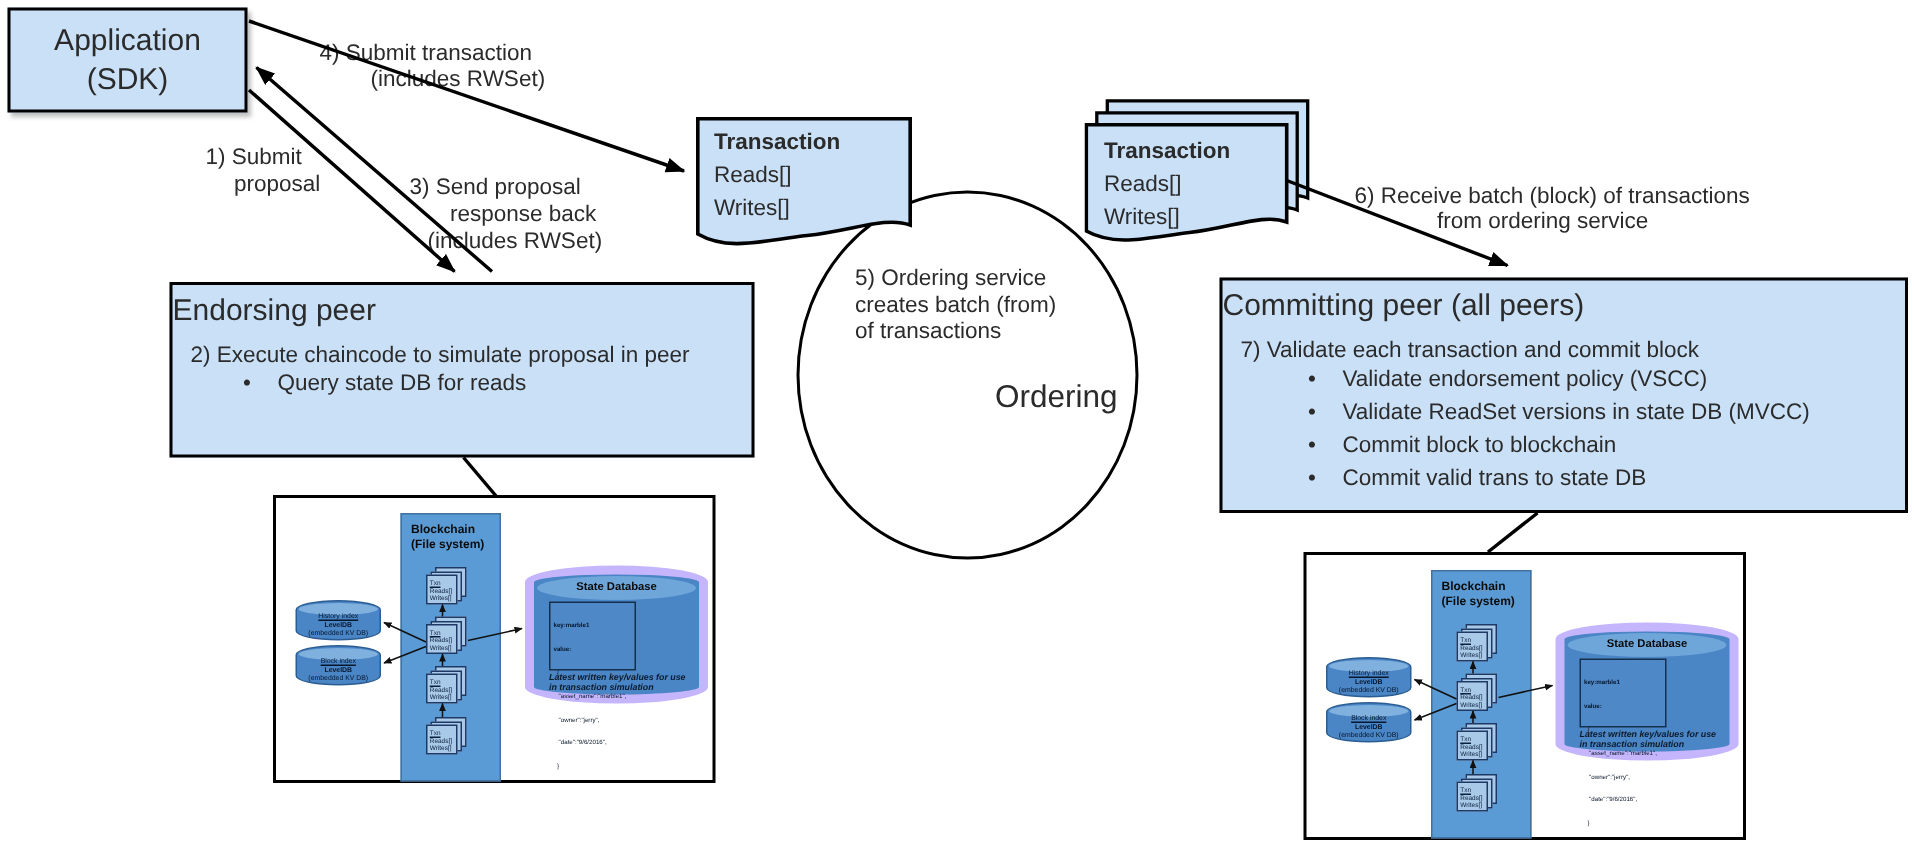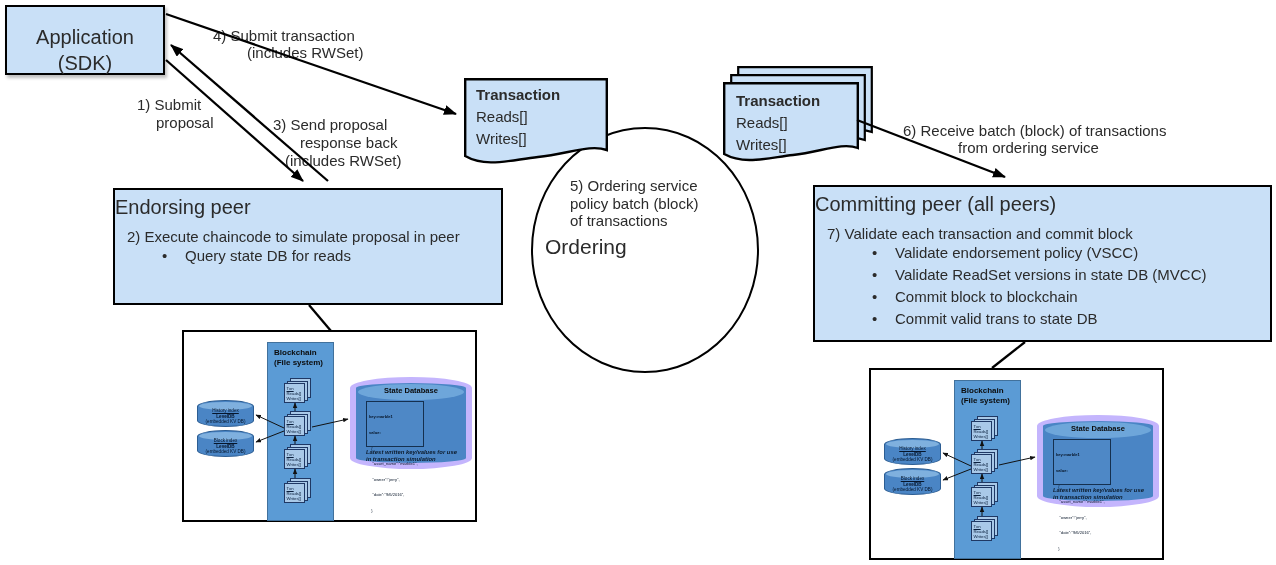--- a/index.html
+++ b/index.html
@@ -9,35 +9,35 @@
     --page-blue:#a9c9e8;
     --ink:#2b2b2b;
   }
   html,body{margin:0;padding:0;background:#fff;}
   .canvas{position:relative;width:1276px;height:565px;background:#fff;overflow:hidden;
           font-family:"Liberation Sans","DejaVu Sans",sans-serif;color:var(--ink);}
 
   
   .bbox{position:absolute;background:var(--box-fill);border:2.5px solid #000;box-sizing:border-box;}
   .app-box{left:5px;top:5px;width:160px;height:70px;box-shadow:2px 3px 3px rgba(0,0,0,.25);
-           text-align:center;font-size:20px;line-height:26px;padding-top:17px;}
+           text-align:center;font-size:20px;line-height:26px;padding-top:7px;}
   .peer-box .ptitle{text-align:left;font-size:20px;margin-top:6px;}
   .peer-box .pstep{font-size:15px;margin:9px 0 0 12px;}
   .peer-box .pbullet{font-size:15px;margin-left:47px;line-height:21px;}
   .peer-box .pbullet::before{content:"•";display:inline-block;width:23px;}
   .committing .pbullet{line-height:22px;margin-left:57px;}
 
   
   .lbl{position:absolute;font-size:15px;white-space:nowrap;}
 
   
   .circle{position:absolute;left:531px;top:127px;width:228px;height:246px;border:2.6px solid #000;
           border-radius:50%;background:#fff;box-sizing:border-box;z-index:1;}
   .circle-note{position:absolute;left:570px;top:177px;width:170px;font-size:15px;line-height:17.5px;z-index:2;}
-  .circle-title{position:absolute;left:545px;top:233px;width:200px;text-align:left;
+  .circle-title{position:absolute;left:545px;top:251px;width:200px;text-align:right;
                 font-size:21px;line-height:27px;z-index:2;}
 
   
   .doc{position:absolute;z-index:2;}
   .doc svg{display:block;position:absolute;left:0;top:0;}
   .doc-text{position:absolute;font-size:15px;line-height:22px;}
   .doc-text .b{font-weight:bold;}
 
   
   svg.overlay{position:absolute;left:0;top:0;z-index:4;pointer-events:none;}
@@ -82,21 +82,21 @@
            line-height:7.4px;color:#0c1a2a;font-weight:600;}
 </style>
 </head>
 <body>
 
 <div class="canvas">
 
   <div class="circle"></div>
   <div class="circle-note">
     <div>5) Ordering service</div>
-    <div>policy batch (block)</div>
+    <div>creates batch (from)</div>
     <div>of transactions</div>
   </div>
   <div class="circle-title">
     <div>Ordering</div>
   </div>
 
   <div class="bbox app-box">
     <div>Application</div>
     <div>(SDK)</div>
   </div>

